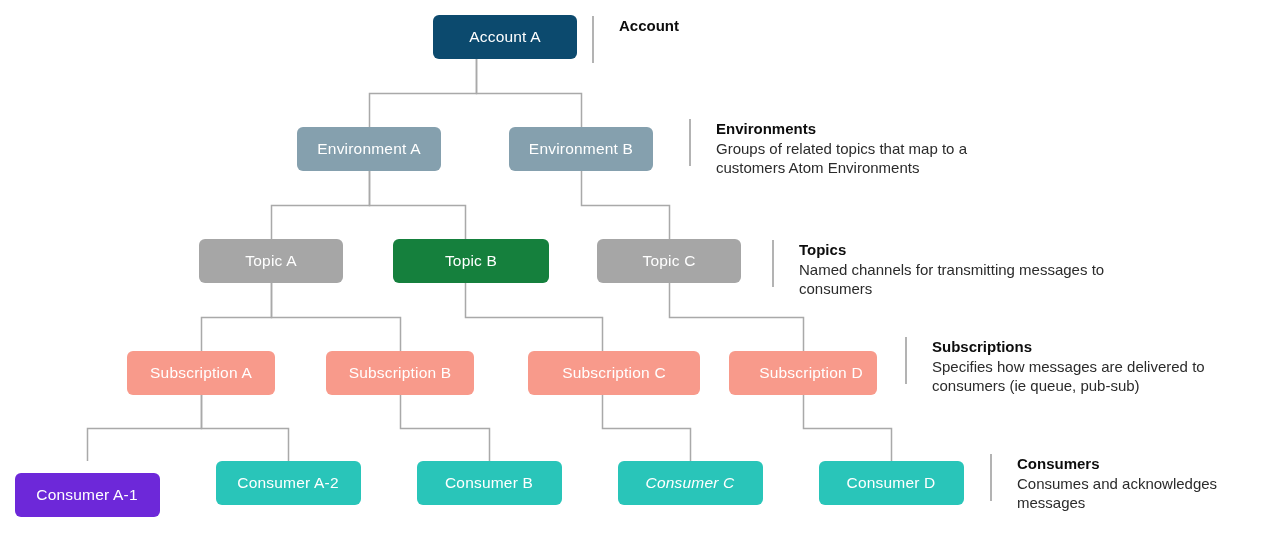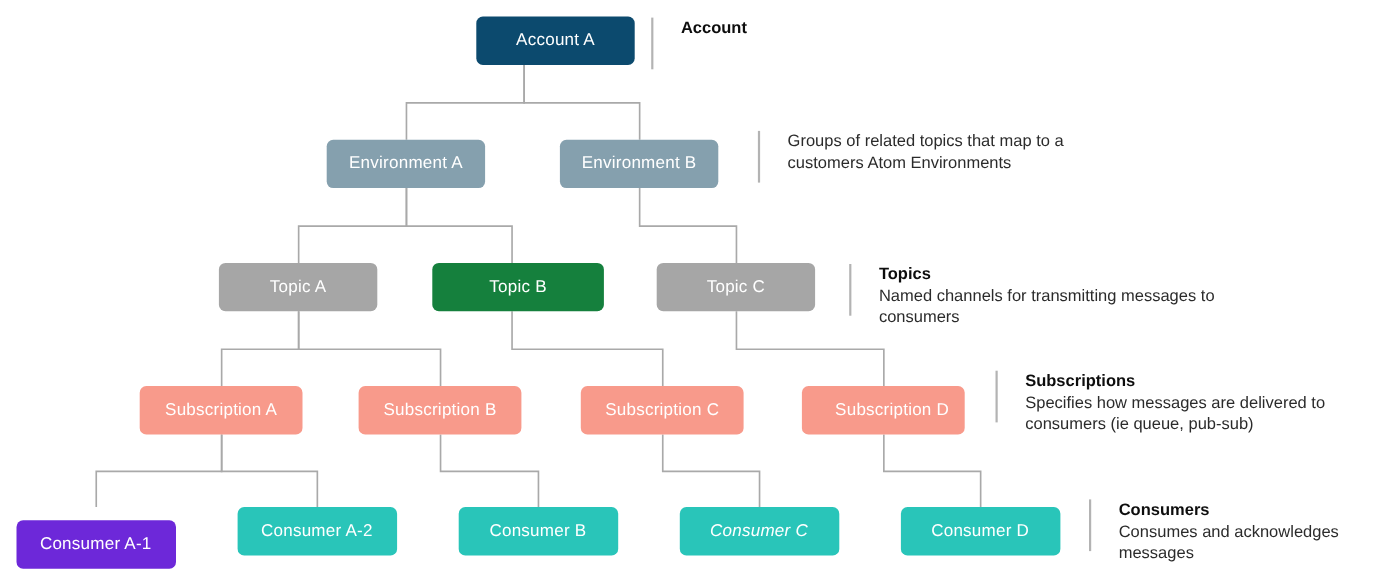--- a/index.html
+++ b/index.html
@@ -84,38 +84,39 @@
     </svg>
   <div>
       <div class="node" style="left: 404px; top: 15px; width: 144px; height: 44px; background: #0c4a6e; margin-left: 29px;">Account A</div>
       <div class="node" style="left: 297px; top: 127px; width: 144px; height: 44px; background: rgb(133, 160, 174);">Environment A</div>
       <div class="node" style="left: 509px; top: 127px; width: 144px; height: 44px; background: rgb(133, 160, 174);">Environment B</div>
       <div class="node" style="left: 199px; top: 239px; width: 144px; height: 44px; background: rgb(166, 166, 166);">Topic A</div>
       <div class="node" style="left: 393px; top: 239px; width: 156px; height: 44px; background: #15803d;">Topic B</div>
       <div class="node" style="left: 597px; top: 239px; width: 144px; height: 44px; background: rgb(166, 166, 166);">Topic C</div>
       <div class="node" style="left: 127px; top: 351px; width: 148px; height: 44px; background: rgb(248, 154, 139);">Subscription A</div>
       <div class="node" style="left: 326px; top: 351px; width: 148px; height: 44px; background: rgb(248, 154, 139);">Subscription B</div>
-      <div class="node" style="left: 528px; top: 351px; width: 148px; height: 44px; background: rgb(248, 154, 139);">Subscription C</div>
+      <div class="node" style="left: 528px; top: 351px; width: 172px; height: 44px; background: rgb(248, 154, 139);">Subscription C</div>
       <div class="node" style="left: 729px; top: 351px; width: 148px; height: 44px; background: rgb(248, 154, 139); padding-left: 16px;">Subscription D</div>
       <div class="node" style="left: 14.5px; top: 473px; width: 145px; height: 44px; background: #6d28d9;">Consumer A-1</div>
       <div class="node" style="left: 215.5px; top: 461px; width: 145px; height: 44px; background: rgb(41, 197, 185);">Consumer A-2</div>
       <div class="node" style="left: 416.5px; top: 461px; width: 145px; height: 44px; background: rgb(41, 197, 185);">Consumer B</div>
       <div class="node" style="left: 617.5px; top: 461px; width: 145px; height: 44px; background: rgb(41, 197, 185); font-style: italic;">Consumer C</div>
       <div class="node" style="left: 818.5px; top: 461px; width: 145px; height: 44px; background: rgb(41, 197, 185);">Consumer D</div>
     </div>
   <div>
       <div class="annotation" style="left: 592px; top: 14px;">
         <div class="ann-divider" style="background: rgb(179, 179, 179);"></div>
         <div class="ann-text">
           <div class="ann-title">Account</div>
         </div>
       </div>
       <div class="annotation" style="left: 689px; top: 117px;">
         <div class="ann-divider" style="background: rgb(179, 179, 179);"></div>
         <div class="ann-text">
+          <div class="ann-title">Environments</div>
           <div class="ann-line">Groups of related topics that map to a</div>
           <div class="ann-line">customers Atom Environments</div>
         </div>
       </div>
       <div class="annotation" style="left: 772px; top: 238px;">
         <div class="ann-divider" style="background: rgb(179, 179, 179);"></div>
         <div class="ann-text">
           <div class="ann-title">Topics</div>
           <div class="ann-line">Named channels for transmitting messages to</div>
           <div class="ann-line">consumers</div>

